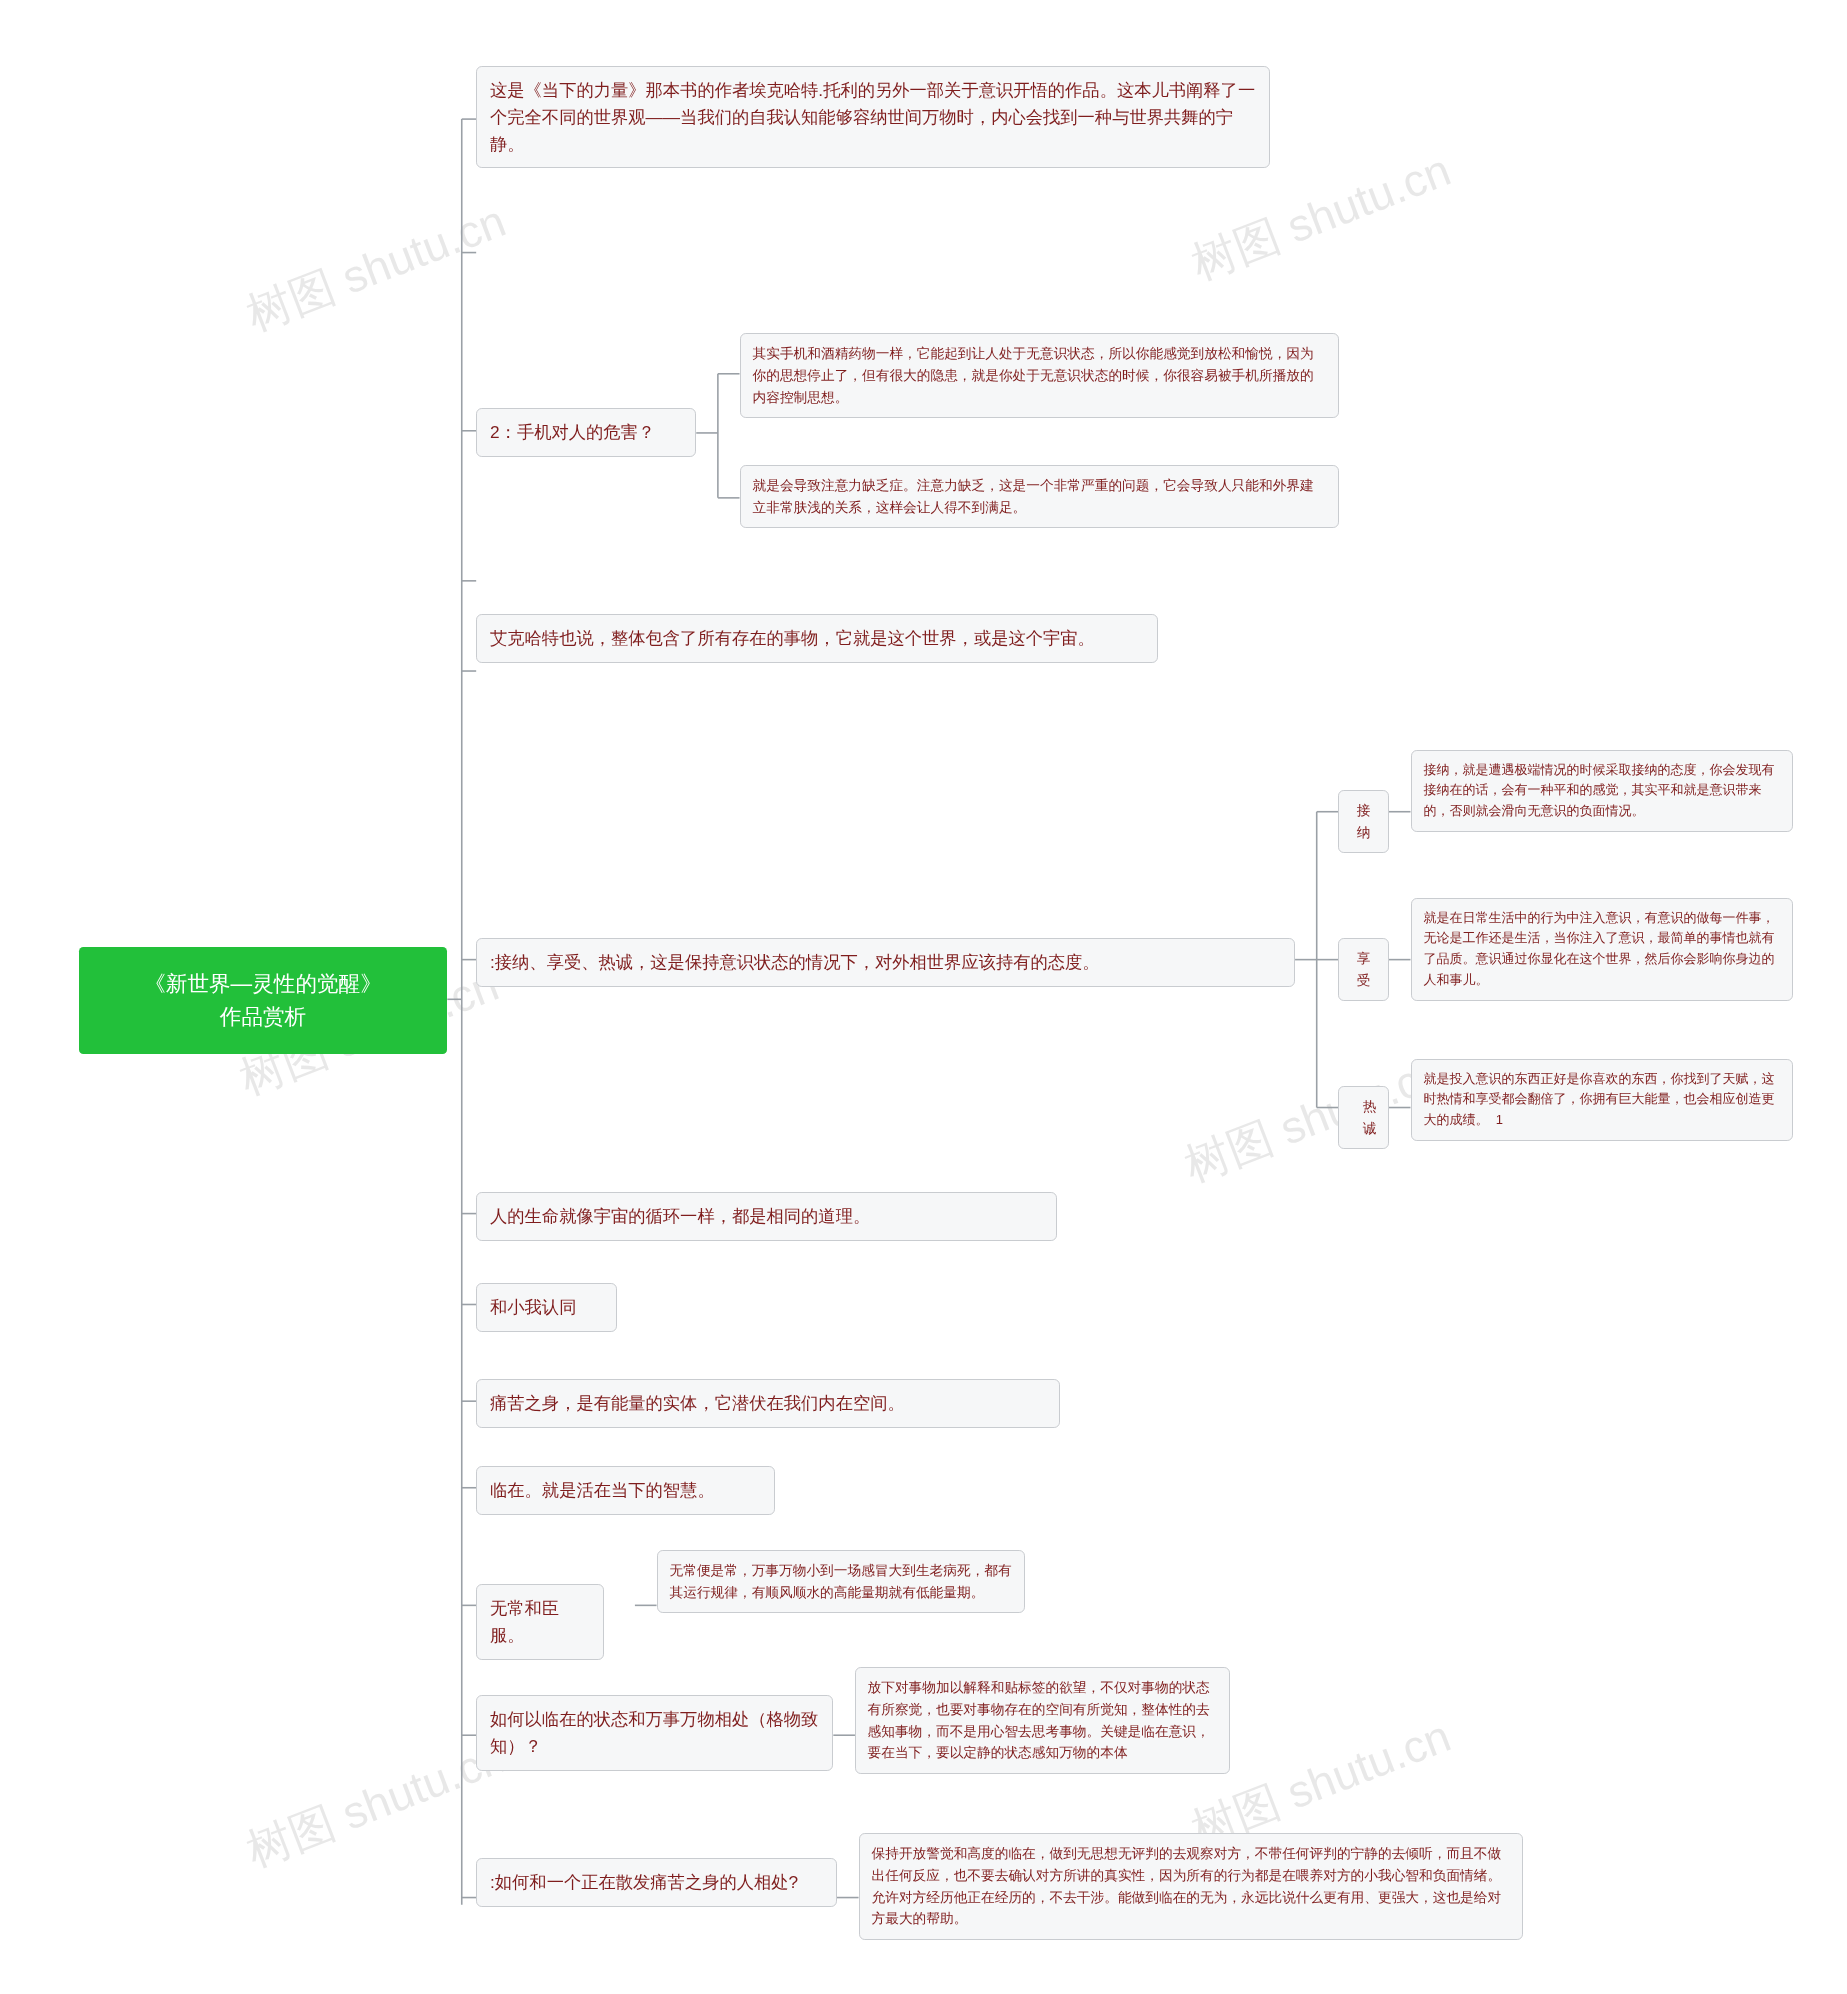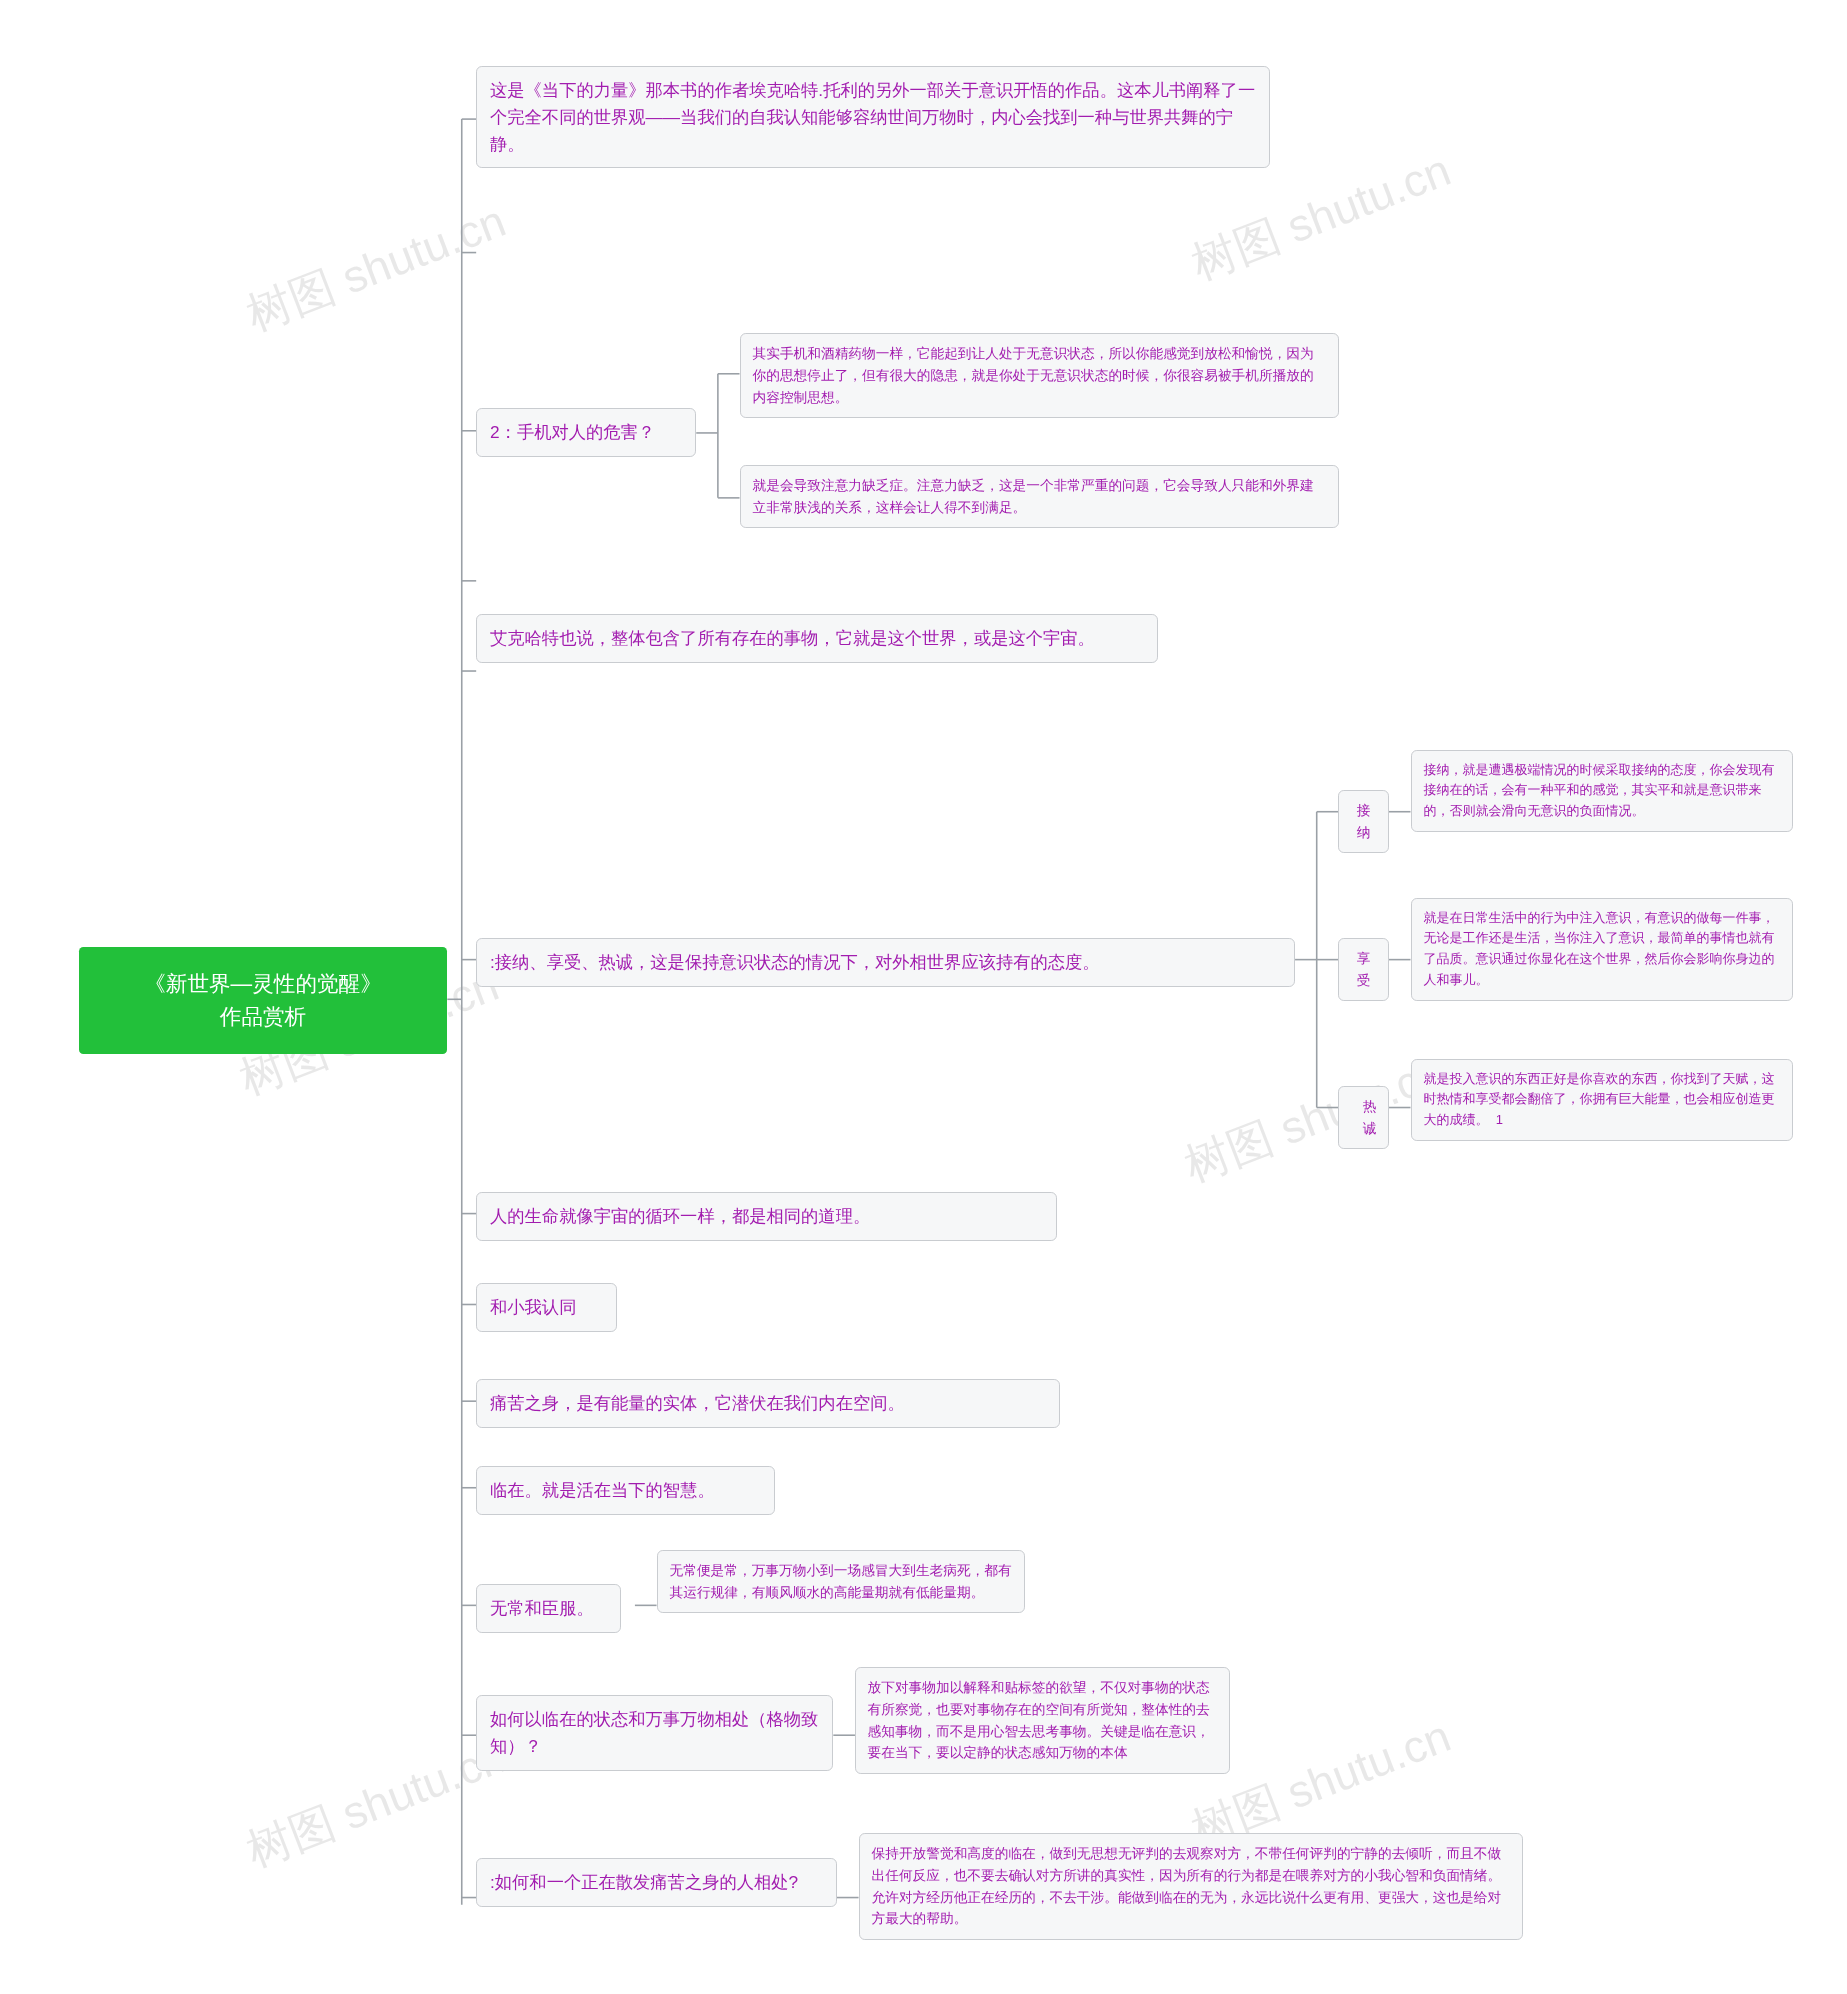--- a/index.html
+++ b/index.html
@@ -27,21 +27,21 @@
     height: 1995px;
     pointer-events: none;
   }
   .node {
     position: absolute;
     box-sizing: border-box;
     background: #f6f7f8;
     border: 0.7px solid #c9ccd0;
     border-radius: 5.8px;
     line-height: 1.55;
-    color: #a21caf;
+    color: #7f1d1d;
     white-space: pre-wrap;
     word-break: break-all;
   }
   .root {
     background: #22c03a;
     border: none;
     border-radius: 4.3px;
     color: #ffffff;
     text-align: center;
     display: flex;
@@ -143,21 +143,21 @@
   <div class="node lvl1" style="left:476px; top:938px; width:819px;">:接纳、享受、热诚，这是保持意识状态的情况下，对外相世界应该持有的态度。</div>
 
   <div class="node lvl1" style="left:476px; top:1192px; width:581px;">人的生命就像宇宙的循环一样，都是相同的道理。</div>
 
   <div class="node lvl1" style="left:476px; top:1283px; width:141px;">和小我认同</div>
 
   <div class="node lvl1" style="left:476px; top:1379px; width:584px;">痛苦之身，是有能量的实体，它潜伏在我们内在空间。</div>
 
   <div class="node lvl1" style="left:476px; top:1466px; width:299px;">临在。就是活在当下的智慧。</div>
 
-  <div class="node lvl1" style="left:476px; top:1584px; width:145px;">无常和臣服。</div>
+  <div class="node lvl1" style="left:476px; top:1584px; width:128px;">无常和臣服。</div>
 
   <div class="node lvl1" style="left:476px; top:1695px; width:357px;">如何以临在的状态和万事万物相处（格物致知）？</div>
 
   <div class="node lvl1" style="left:476px; top:1858px; width:361px;">:如何和一个正在散发痛苦之身的人相处?</div>
 
   <div class="node lvl2" style="left:740px; top:333px; width:599px;">其实手机和酒精药物一样，它能起到让人处于无意识状态，所以你能感觉到放松和愉悦，因为你的思想停止了，但有很大的隐患，就是你处于无意识状态的时候，你很容易被手机所播放的内容控制思想。</div>
 
   <div class="node lvl2" style="left:740px; top:465px; width:599px;">就是会导致注意力缺乏症。注意力缺乏，这是一个非常严重的问题，它会导致人只能和外界建立非常肤浅的关系，这样会让人得不到满足。</div>
 
   <div class="node lvl2" style="left:1338px; top:790px; width:51px; text-align:center;">接纳</div>

